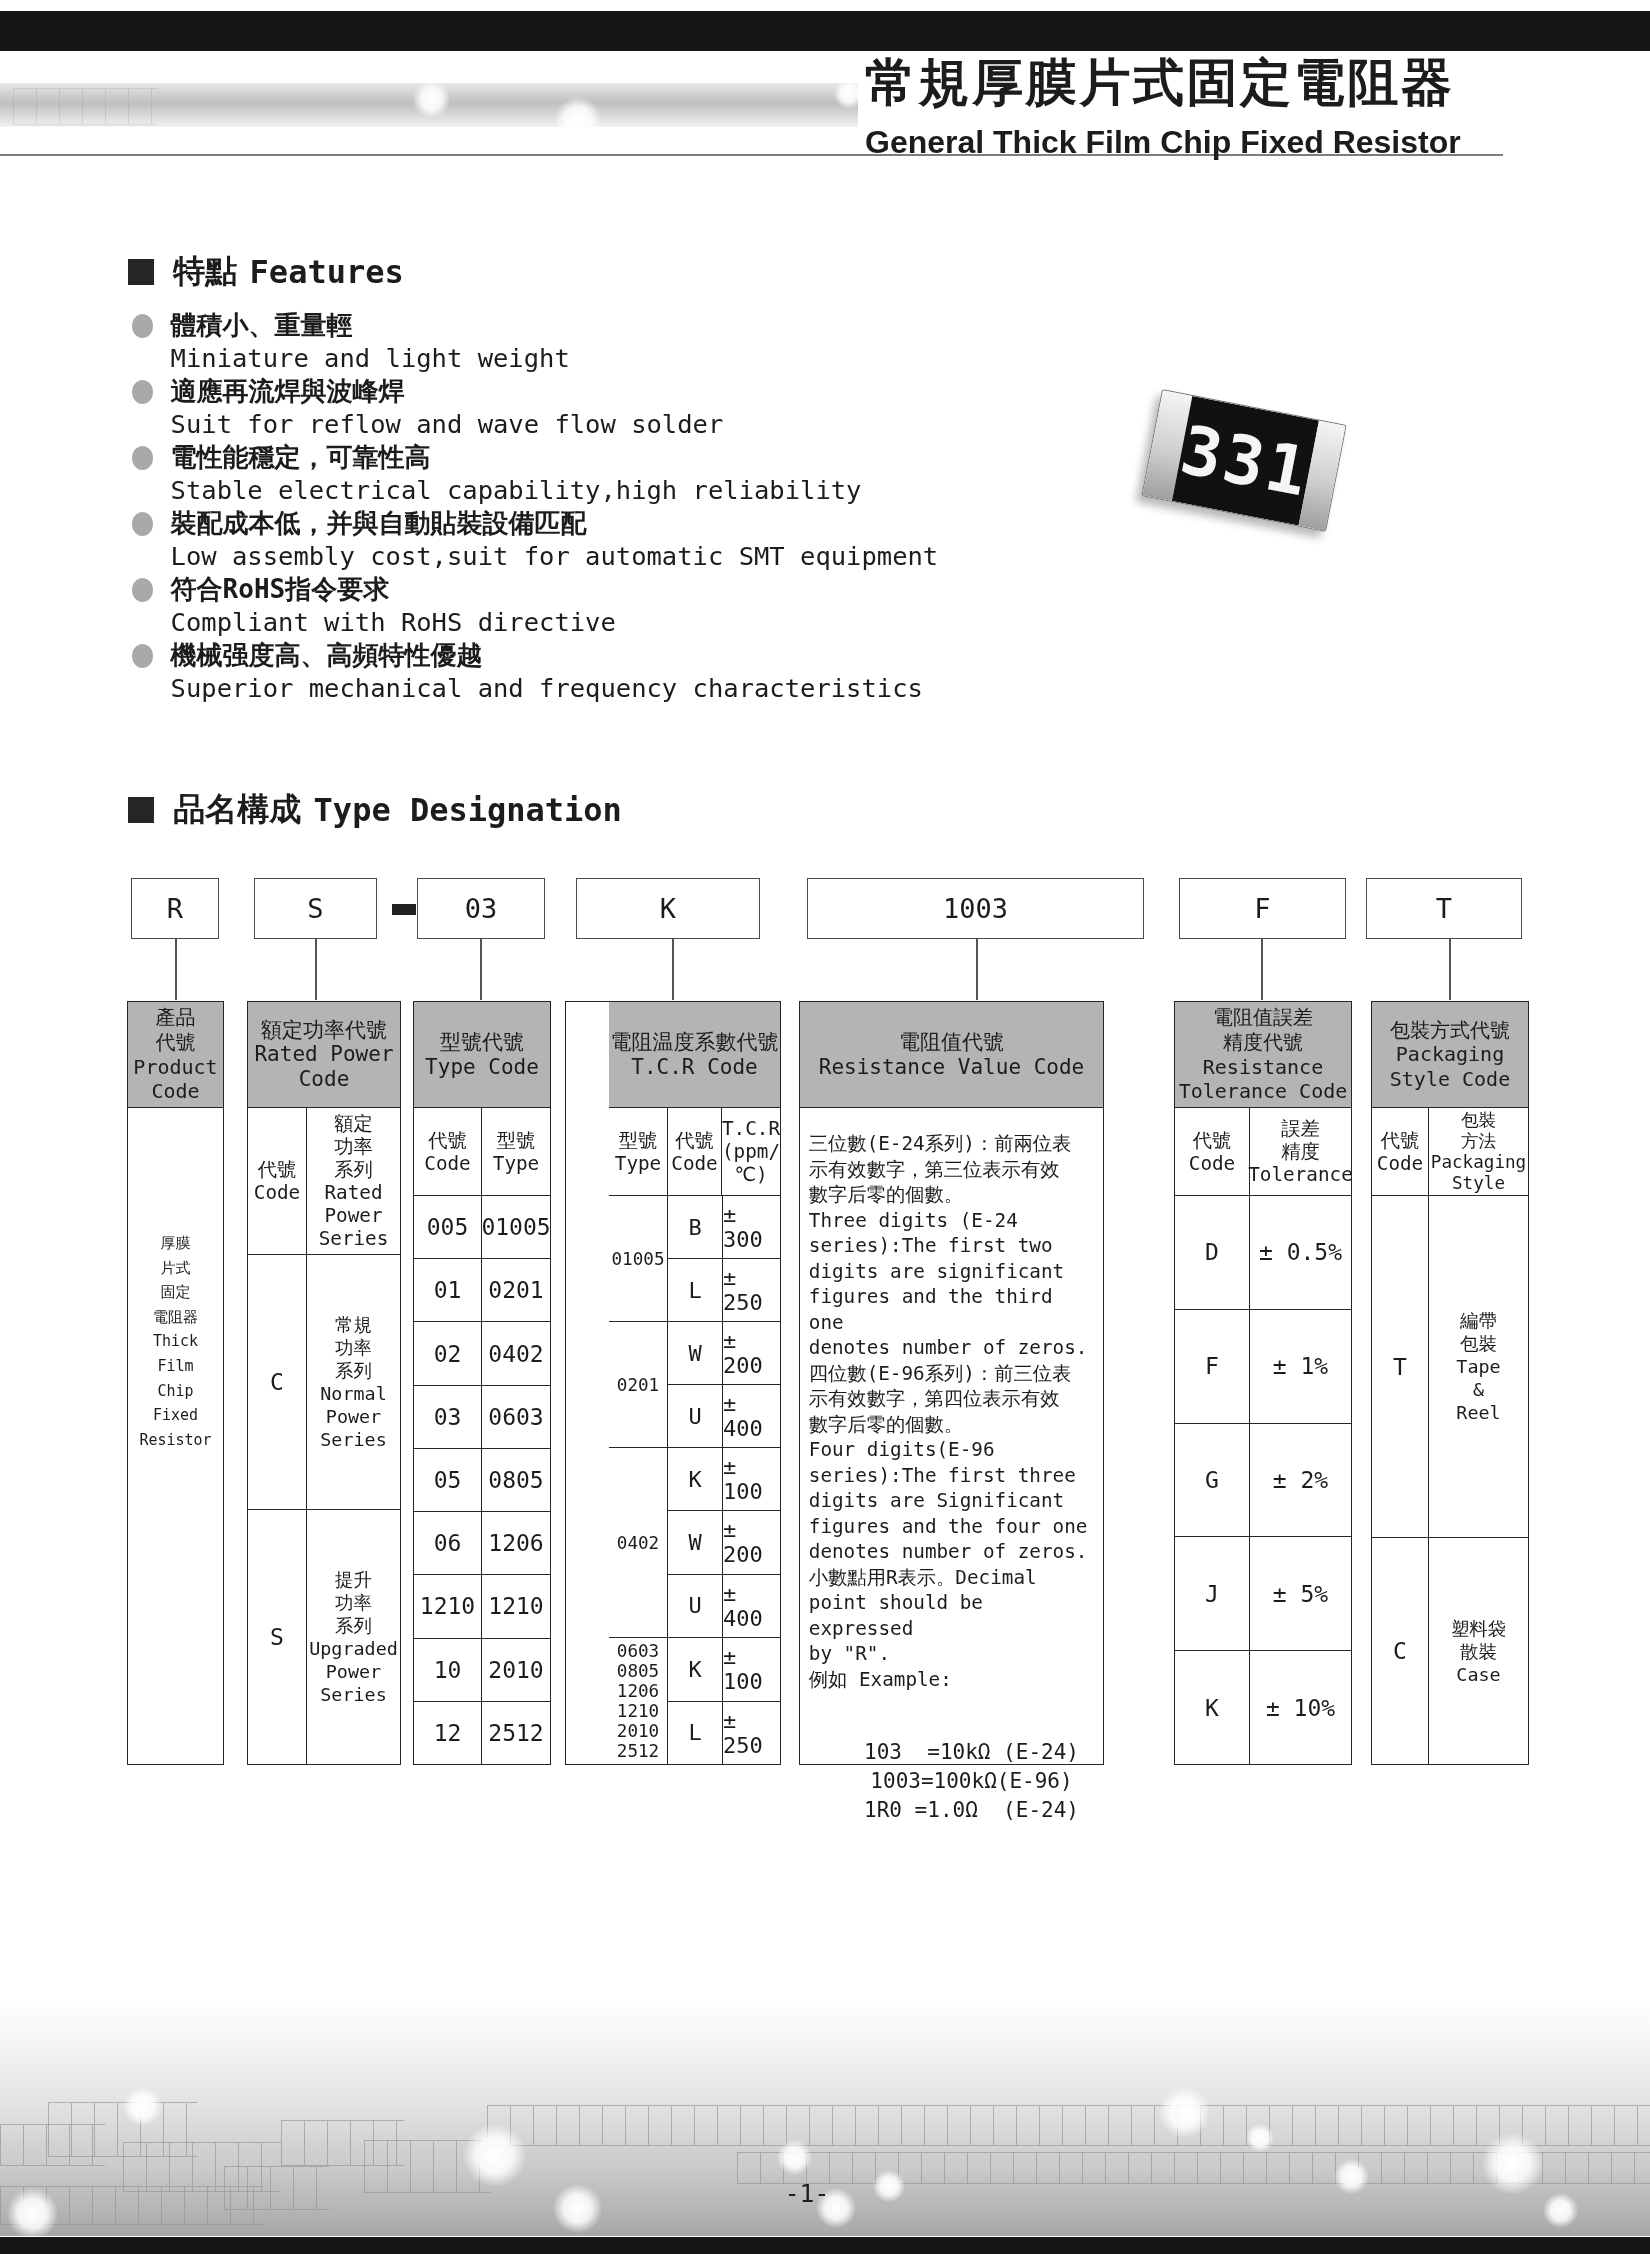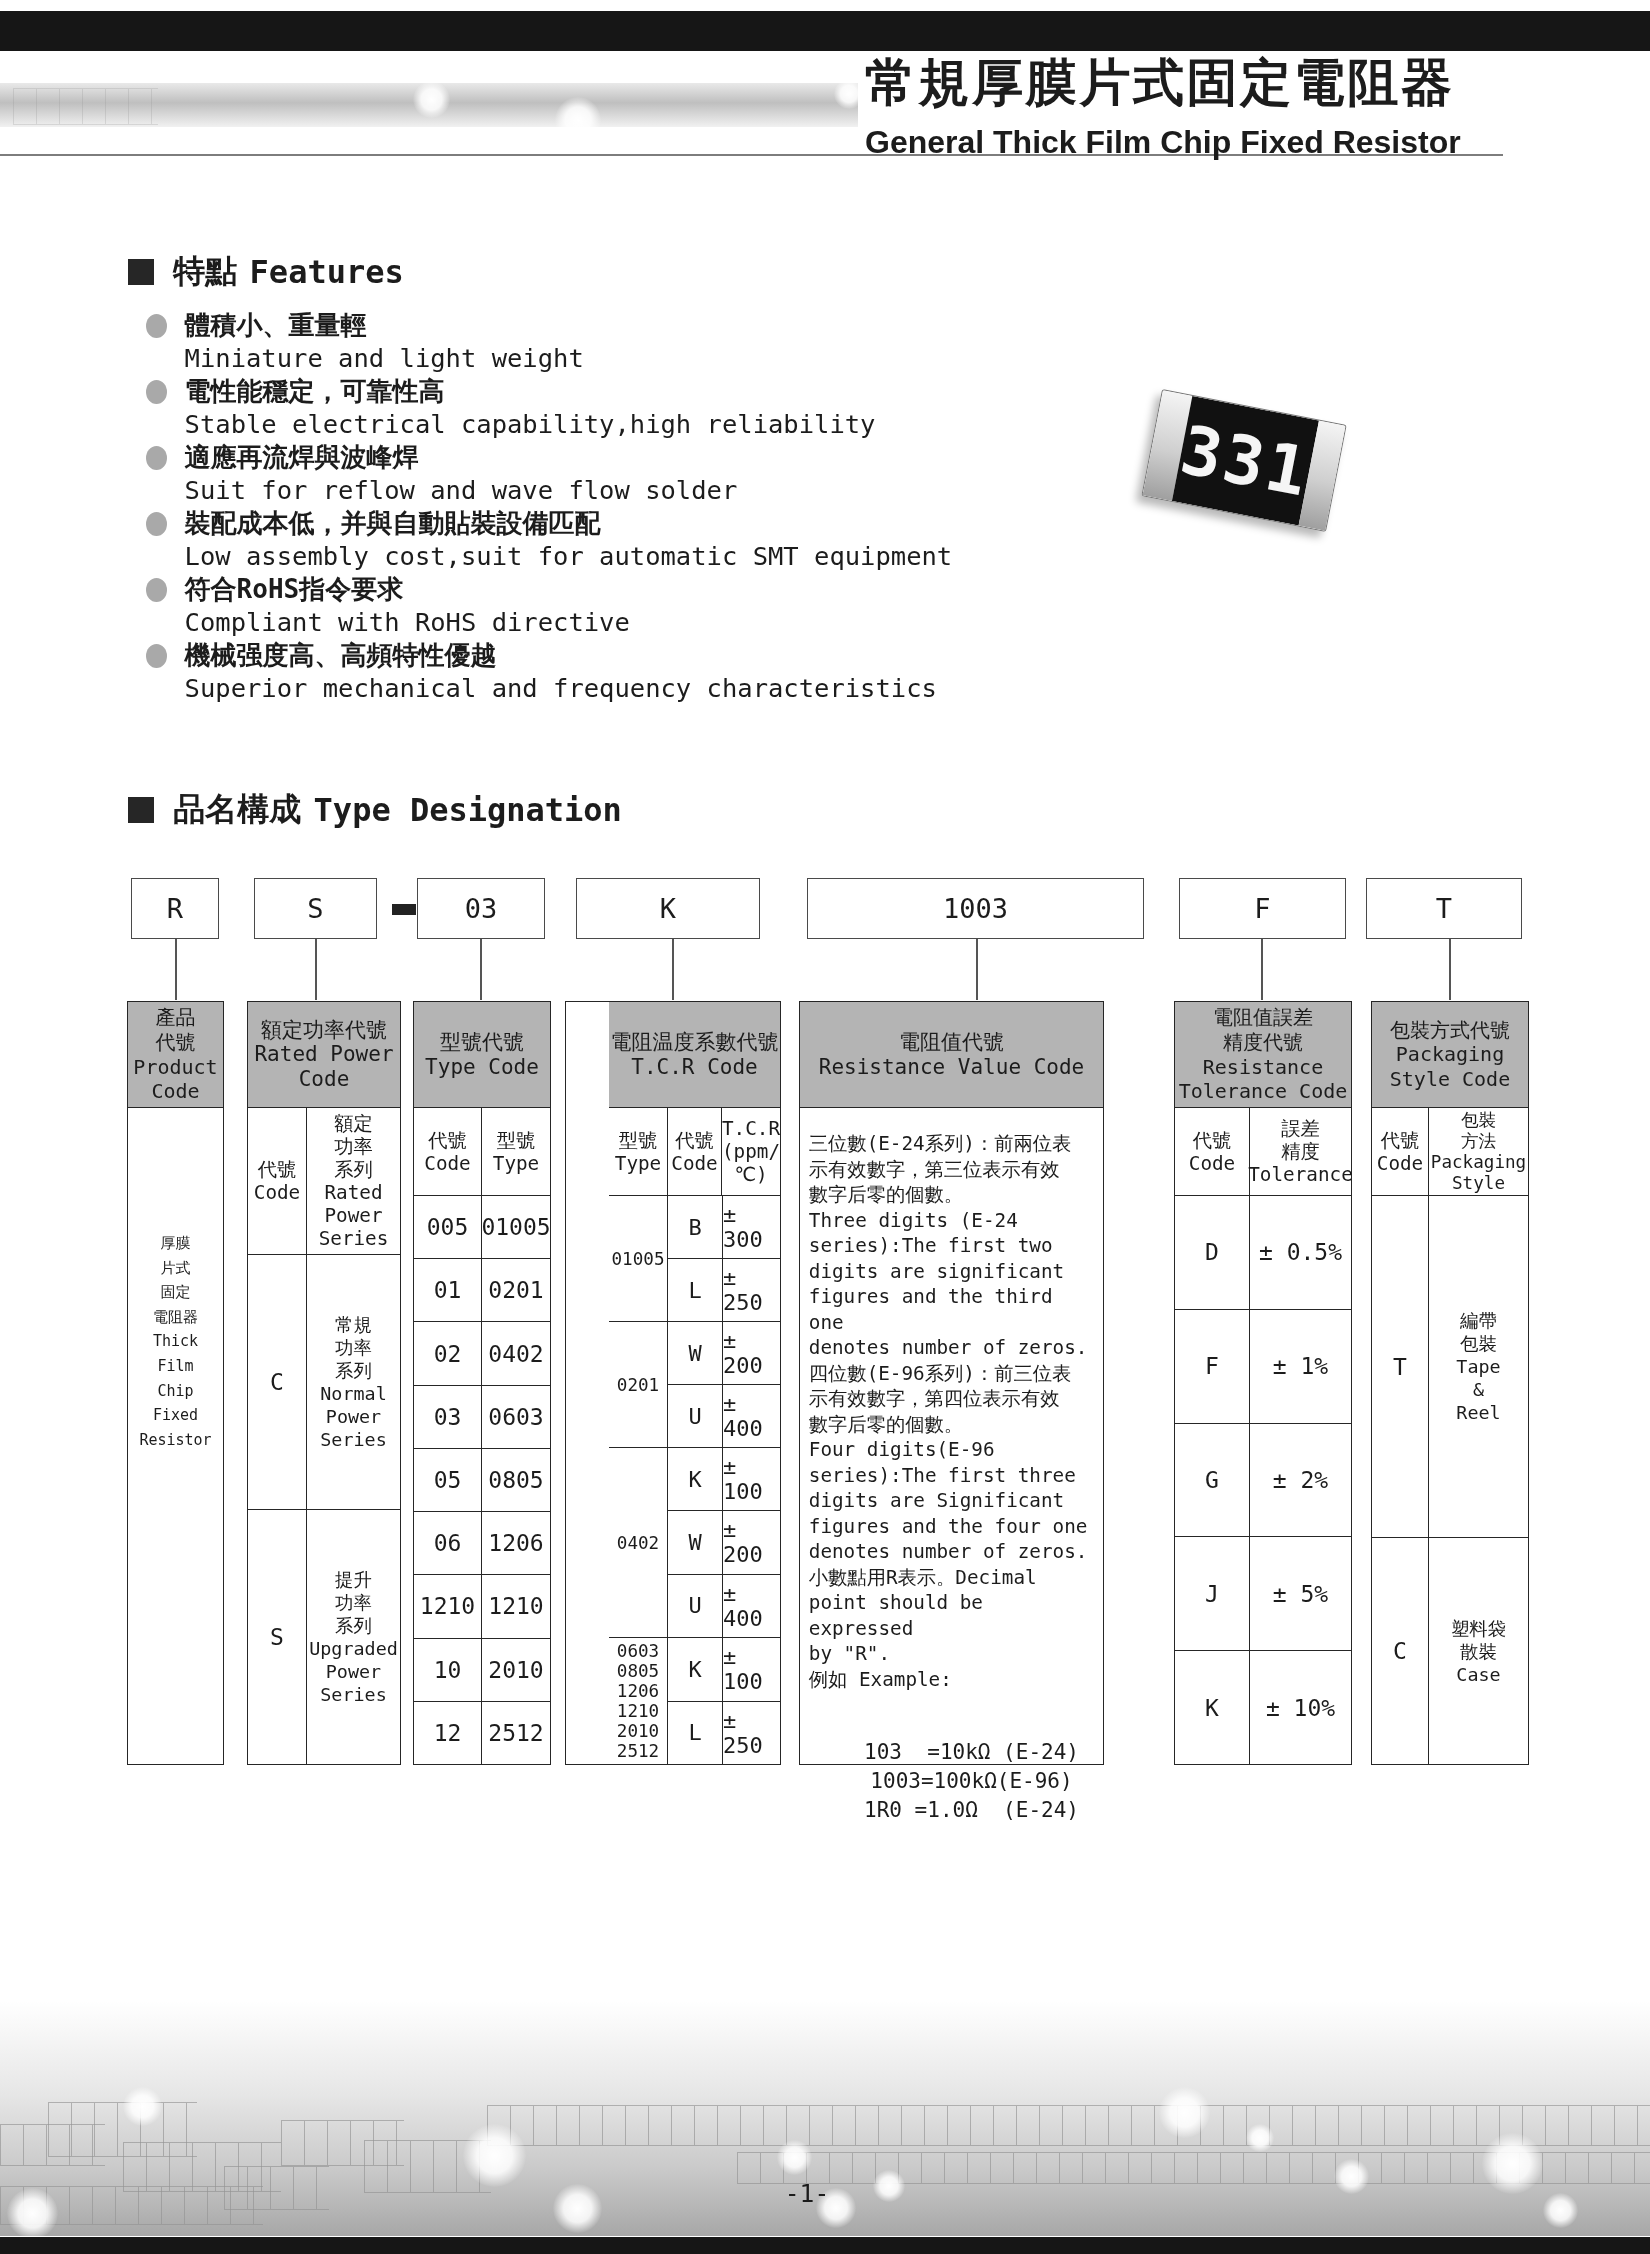--- a/index.html
+++ b/index.html
@@ -19,21 +19,21 @@
   .title-zh{position:absolute;left:865px;top:49px;font-size:51px;font-weight:900;letter-spacing:2.6px;
             font-family:"DejaVu Sans","Liberation Sans",sans-serif;}
   .title-en{position:absolute;left:865px;top:124px;font-size:32px;font-weight:700;
             font-family:"Liberation Sans","DejaVu Sans",sans-serif;}
   
   .sechead{position:absolute;display:flex;align-items:center;font-size:32px;font-weight:700;
            font-family:"DejaVu Sans Mono",monospace;}
   .sechead .sq{width:26px;height:26px;background:#262626;margin-right:19.3px;flex:none;}
   .sechead .zh{margin-right:12.3px;}
   
-  .features{position:absolute;left:146px;top:309px;width:860px;}
+  .features{position:absolute;left:132px;top:309px;width:860px;}
   .feat{display:flex;align-items:flex-start;}
   .feat .dot{width:21px;height:24px;border-radius:50%;background:#a9a9a9;margin:5.3px 17.6px 0 0;flex:none;}
   .feat .zh{font-size:26px;line-height:33px;font-weight:600;}
   .feat .en{font-size:25.5px;line-height:33px;}
   
   .chip-wrap{position:absolute;left:1150px;top:406px;width:211px;height:167px;}
   .chip{width:186px;height:107px;display:flex;transform:rotate(11deg);transform-origin:center;
         box-shadow:-4.4px 7px 8.8px rgba(0,0,0,.28);border-radius:2.6px;overflow:hidden;border:0.9px solid #777;}
   .chip .term{width:30px;flex:none;background:linear-gradient(180deg,#f4f4f4 0%,#cfcfcf 55%,#9f9f9f 100%);}
   .chip .body{flex:1;background:#111;display:flex;align-items:center;justify-content:center;}
@@ -106,29 +106,29 @@
     <div class="feat">
       <span class="dot"></span>
       <div>
           <div class="zh">體積小、重量輕</div>
            <div class="en">Miniature and light weight</div>
         </div>
     </div>
     <div class="feat">
       <span class="dot"></span>
       <div>
+          <div class="zh">適應再流焊與波峰焊</div>
+           <div class="en">Suit for reflow and wave flow solder</div>
+        </div>
+    </div>
+    <div class="feat">
+      <span class="dot"></span>
+      <div>
           <div class="zh">電性能穩定，可靠性高</div>
            <div class="en">Stable electrical capability,high reliability</div>
-        </div>
-    </div>
-    <div class="feat">
-      <span class="dot"></span>
-      <div>
-          <div class="zh">適應再流焊與波峰焊</div>
-           <div class="en">Suit for reflow and wave flow solder</div>
         </div>
     </div>
     <div class="feat">
       <span class="dot"></span>
       <div>
           <div class="zh">裝配成本低，并與自動貼裝設備匹配</div>
            <div class="en">Low assembly cost,suit for automatic SMT equipment</div>
         </div>
     </div>
     <div class="feat">

